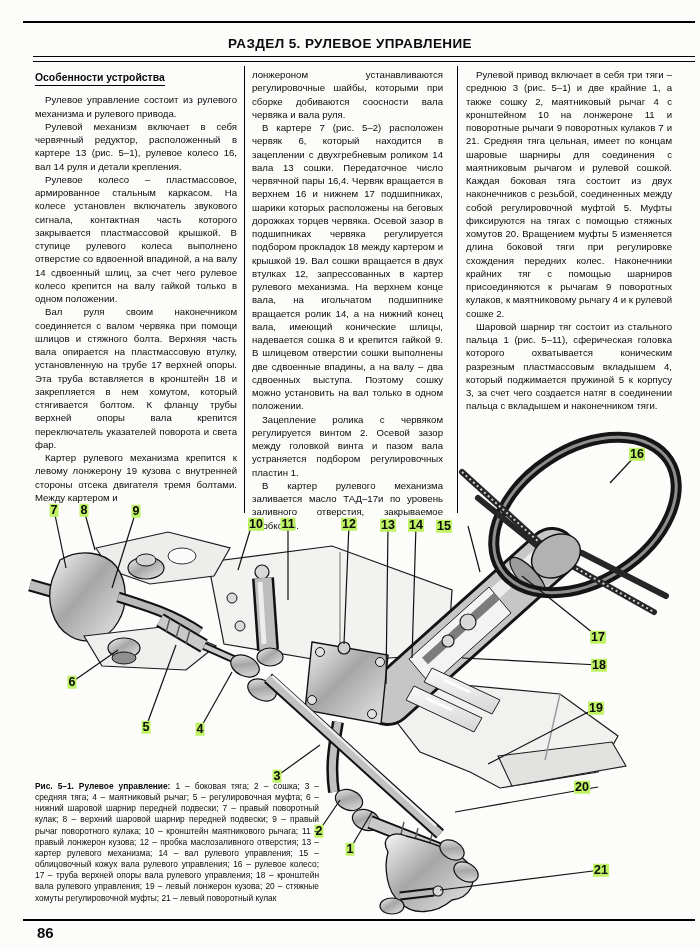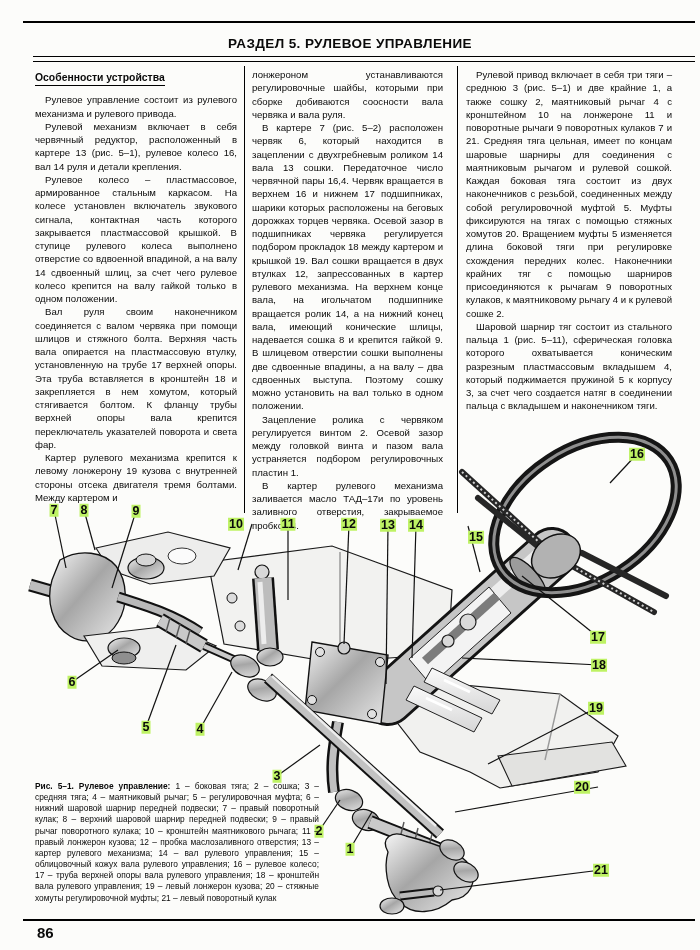--- a/index.html
+++ b/index.html
@@ -234,26 +234,26 @@
   <div id="callout-layer">
       <div class="callout" style="left: 350px; top: 849px;">1</div>
       <div class="callout" style="left: 319px; top: 831px;">2</div>
       <div class="callout" style="left: 277px; top: 776px;">3</div>
       <div class="callout" style="left: 200px; top: 729px;">4</div>
       <div class="callout" style="left: 146px; top: 727px;">5</div>
       <div class="callout" style="left: 72px; top: 682px;">6</div>
       <div class="callout" style="left: 54px; top: 510px;">7</div>
       <div class="callout" style="left: 84px; top: 510px;">8</div>
       <div class="callout" style="left: 136px; top: 511px;">9</div>
-      <div class="callout" style="left: 236px; top: 524px;">10</div>
+      <div class="callout" style="left: 256px; top: 524px;">10</div>
       <div class="callout" style="left: 288px; top: 524px;">11</div>
       <div class="callout" style="left: 349px; top: 524px;">12</div>
       <div class="callout" style="left: 388px; top: 525px;">13</div>
       <div class="callout" style="left: 416px; top: 525px;">14</div>
-      <div class="callout" style="left: 476px; top: 526px; margin-top: 11px;">15</div>
+      <div class="callout" style="left: 444px; top: 526px;">15</div>
       <div class="callout" style="left: 637px; top: 454px;">16</div>
       <div class="callout" style="left: 598px; top: 637px;">17</div>
       <div class="callout" style="left: 599px; top: 665px;">18</div>
       <div class="callout" style="left: 596px; top: 708px;">19</div>
       <div class="callout" style="left: 582px; top: 787px;">20</div>
       <div class="callout" style="left: 601px; top: 870px;">21</div>
     </div>
 
   <div class="caption">
     <span class="cap-title">Рис. 5–1. Рулевое управление:</span>

